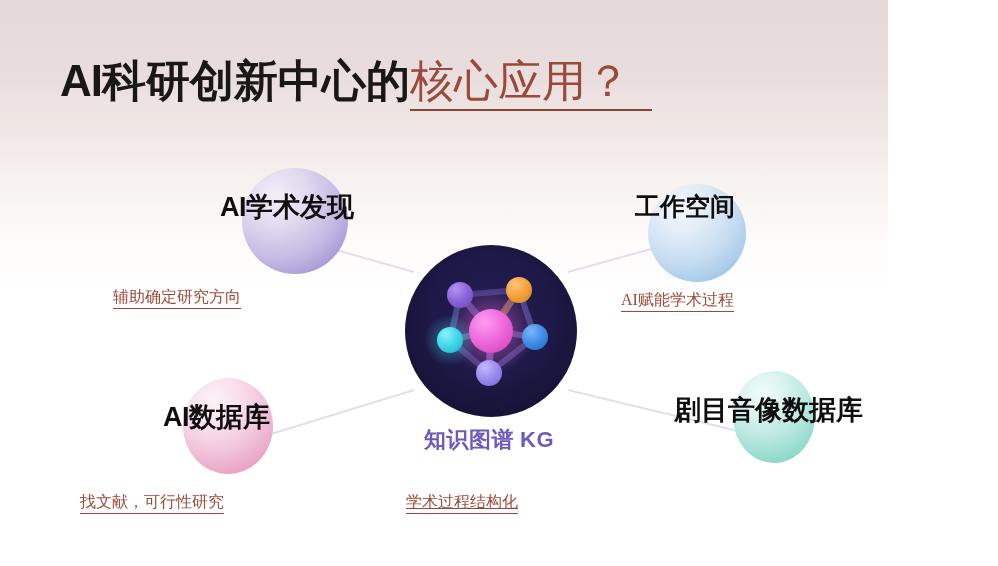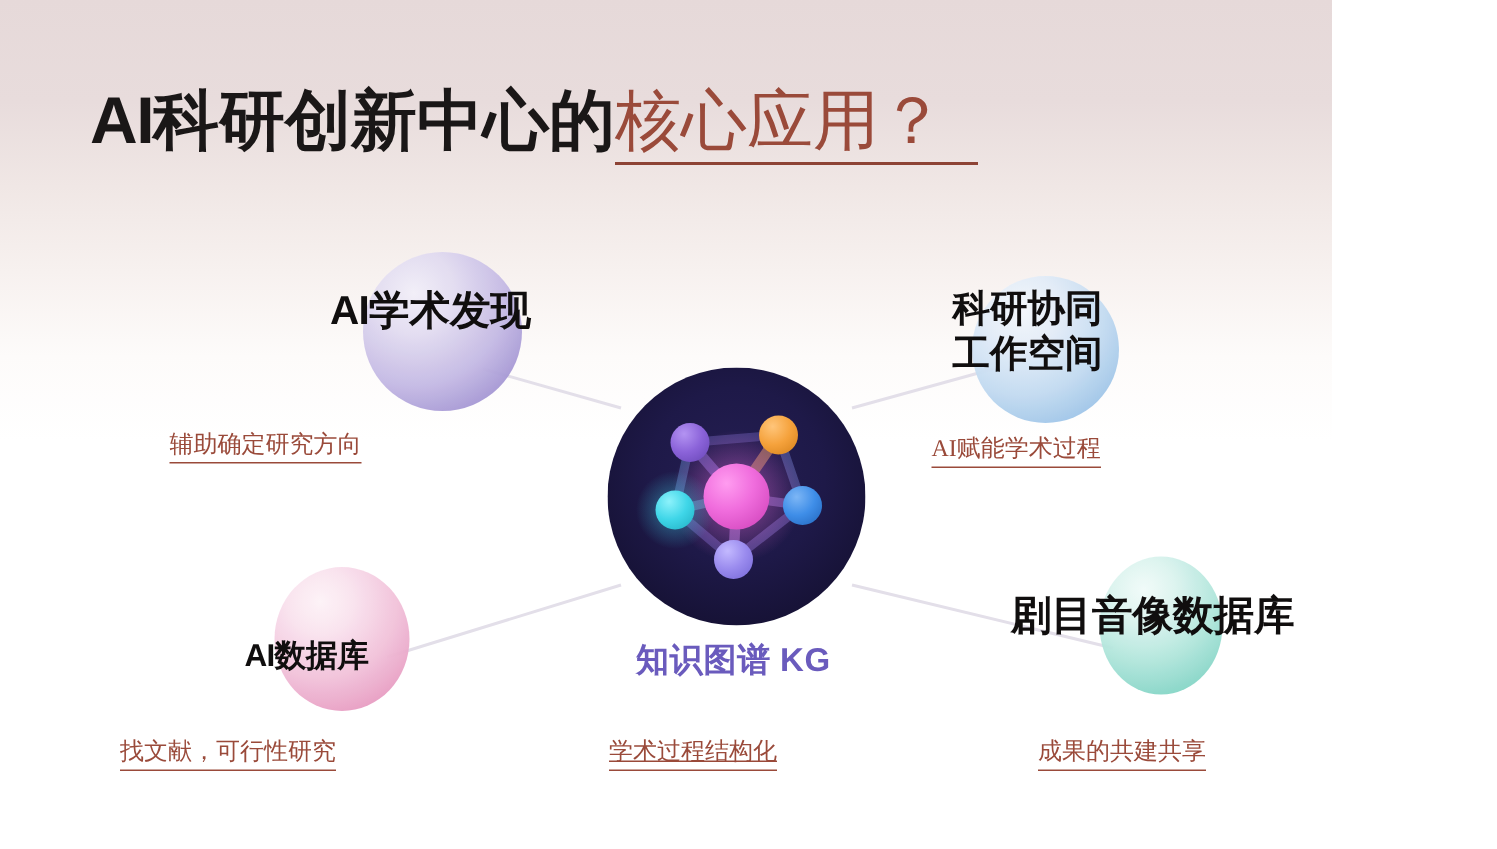--- a/index.html
+++ b/index.html
@@ -120,21 +120,21 @@
     white-space: nowrap;
     line-height: 1.18;
   }
   .node-label .lbl-ai {
     font-family: "Liberation Sans", "DejaVu Sans", sans-serif;
     font-weight: 700;
     letter-spacing: -0.5px;
   }
   .lbl-discovery { left: 206px; top: 192px; font-size: 27px; margin-left: 14px; }
   .lbl-workspace { left: 635px; top: 192px; font-size: 25px; }
-  .lbl-database  { left: 163px; top: 425px; font-size: 21px; }
+  .lbl-database  { left: 163px; top: 402px; font-size: 27px; }
   .lbl-media     { left: 674px; top: 395px; font-size: 27px; }
 
   .kg-label {
     position: absolute;
     left: 424px;
     top: 425px;
     font-size: 22px;
     font-weight: 700;
     color: #6a5bbd;
     white-space: nowrap;
@@ -256,35 +256,33 @@
       <circle cx="130" cy="92" r="13" fill="url(#gBlue)"></circle>
       <circle cx="84" cy="128" r="13" fill="url(#gLilac)"></circle>
       <circle cx="45" cy="95" r="13" fill="url(#gCyan)"></circle>
     </svg>
 
     <div class="node-label lbl-discovery">
       <span class="lbl-ai">AI</span><span>学术发现</span>
     </div>
 
     <div class="node-label lbl-workspace">
-      <div>科研协同</div>
       <div>工作空间</div>
     </div>
 
     <div class="node-label lbl-database">
       <span class="lbl-ai">AI</span><span>数据库</span>
     </div>
 
     <div class="node-label lbl-media">剧目音像数据库</div>
 
     <div class="kg-label">
       <span>知识图谱</span>
       <span class="kg-tag">KG</span>
     </div>
 
     <div class="caption cap-discovery">辅助确定研究方向</div>
     <div class="caption cap-workspace">AI赋能学术过程</div>
     <div class="caption cap-database">找文献，可行性研究</div>
-    <div class="caption cap-media">成果的共建共享</div>
     <div class="caption cap-kg">学术过程结构化</div>
 
   </div>
 </div>
 
 </body></html>

